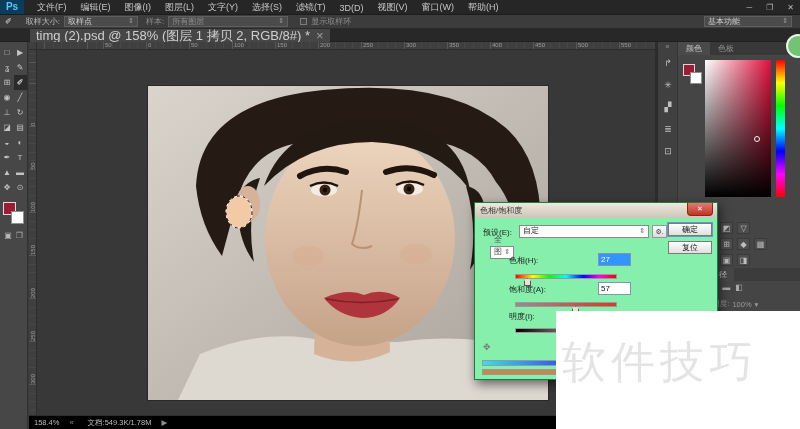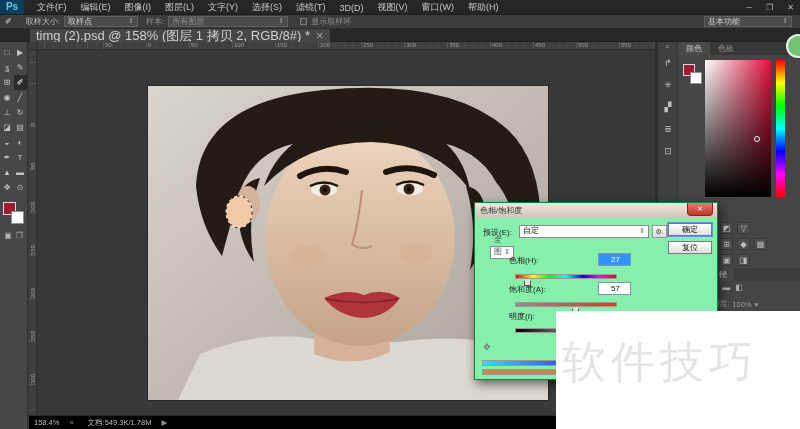--- a/index.html
+++ b/index.html
@@ -111,21 +111,21 @@
   .dlg-select{position:absolute;background:#fff;border:1px solid #8a8a8a;height:13px;line-height:12px;padding:0 3px;
               display:flex;justify-content:space-between;align-items:flex-end;}
   .dlg-select .arr{color:#666;font-size:7px;}
   .gearbtn{position:absolute;left:177px;top:7px;width:15px;height:13px;background:linear-gradient(#fdfdfd,#dcdcdc);
            border:1px solid #979797;text-align:center;line-height:12px;font-size:7px;color:#444;}
   .dlg-btn{position:absolute;left:193px;width:44px;height:13px;background:linear-gradient(#fdfdfd,#e0e0e0);
            border:1px solid #7a7a7a;text-align:center;line-height:12px;color:#111;}
   .dlg-btn.ok{top:5px;box-shadow:0 0 0 1px #5e9ad2;}
   .dlg-btn.reset{top:23px;}
   .dlg-input{position:absolute;left:123px;width:33px;height:13px;background:#fff;border:1px solid #7c98b5;
-             text-align:left;padding-left:12px;line-height:12px;color:#111;}
+             text-align:left;padding-left:2px;line-height:12px;color:#111;}
   .dlg-input.sel{color:#fff;}
   .slider{position:absolute;left:40px;width:102px;height:5px;border:1px solid #9a9a9a;}
   .slider.hue-sl{top:56px;background:linear-gradient(to right,#f00,#ff0 17%,#0f0 33%,#0ff 50%,#00f 67%,#f0f 83%,#f00);}
   .slider.sat-sl{top:84px;background:linear-gradient(to right,#8f8f8f,#d93a22);}
   .slider.light-sl{top:110px;background:linear-gradient(to right,#000,#efefef);}
   .thumb{position:absolute;top:3px;width:7px;height:8px;background:#e6e3de;border:1px solid #555;
          clip-path:polygon(50% 0,100% 40%,100% 100%,0 100%,0 40%);}
   .hand-glyph{position:absolute;left:8px;top:124px;color:#777;font-size:9px;}
   .grad-bar{position:absolute;left:7px;width:230px;height:6px;border:1px solid #999;}
   .grad-bar.spectrum{top:142px;background:linear-gradient(to right,#35e0e8,#2f55f0 35%,#b428e8 65%,#f02fa0 85%,#e82828);}

